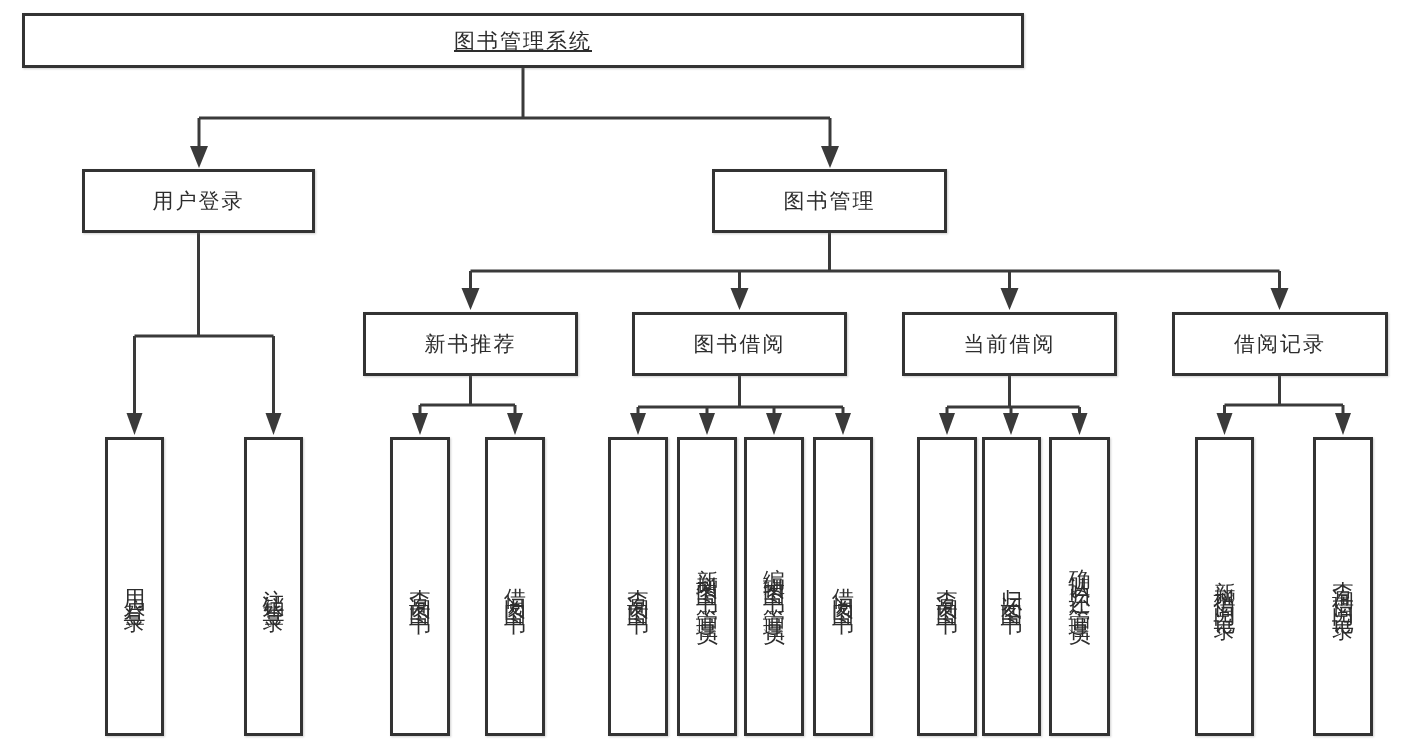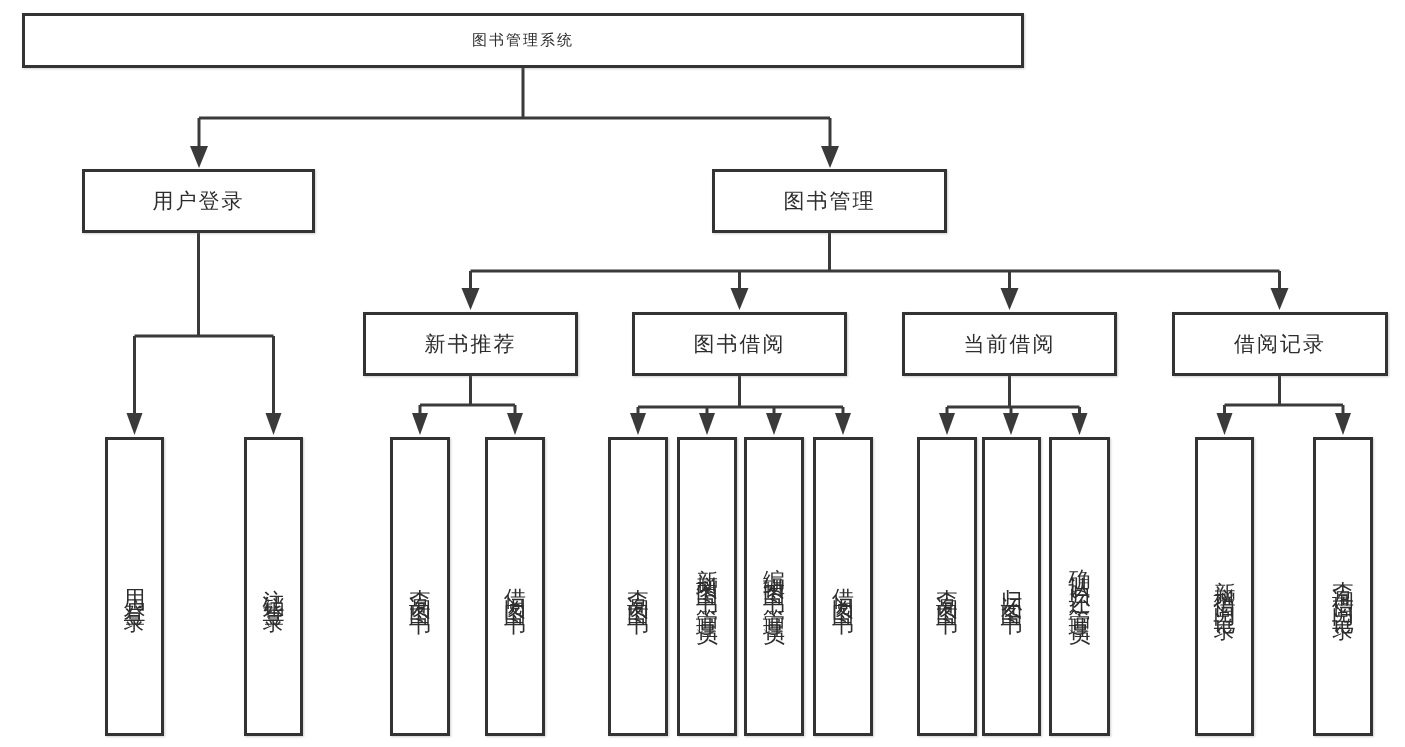--- a/index.html
+++ b/index.html
@@ -40,22 +40,23 @@
     border: 3px solid var(--border, #333333);
     color: var(--text, #2d2d2d);
     display: flex;
     align-items: center;
     justify-content: center;
     text-align: center;
     box-shadow: 1px 1px 2px rgba(120,120,120,0.35);
     z-index: 2;
   }
   .node.top {
-    font-size: 15px;
+    font-size: 21px;
     letter-spacing: 2px;
+    text-decoration: underline;
   }
   .node.branch {
     font-size: 21px;
     letter-spacing: 2px;
   }
   .node.leaf {
     writing-mode: vertical-rl;
     text-orientation: mixed;
     font-size: 22px;
     letter-spacing: 8px;

